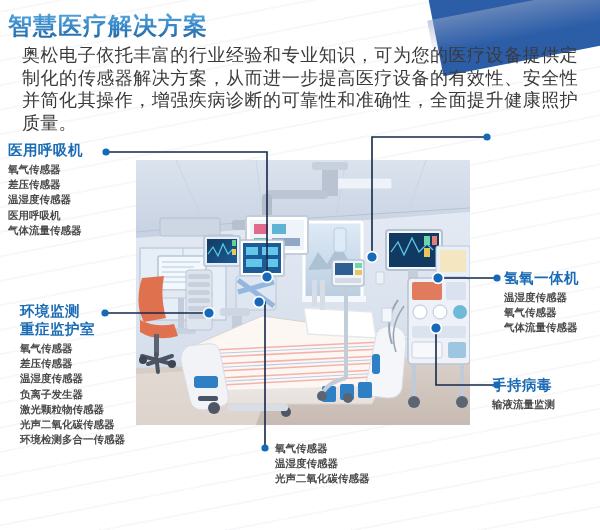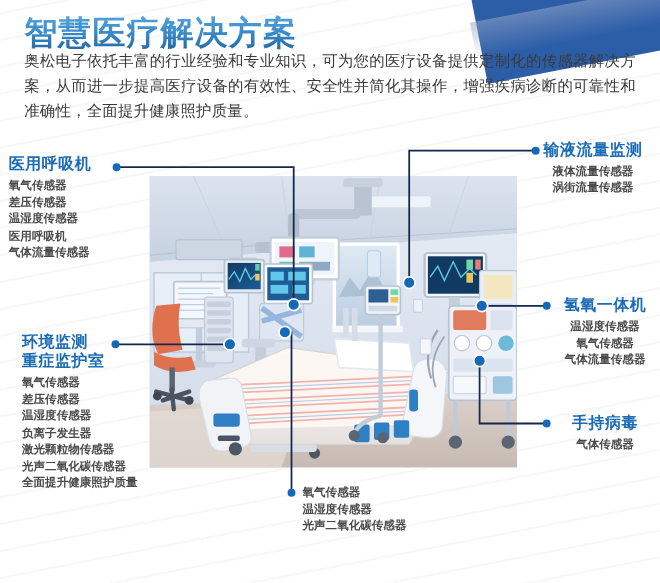--- a/index.html
+++ b/index.html
@@ -40,34 +40,34 @@
     position:absolute;
     top:-18px; right:-30px;
     width:200px; height:34px;
     background:linear-gradient(to bottom,rgba(150,165,200,0.55),rgba(255,255,255,0));
     transform:rotate(-11deg);
     transform-origin:100% 100%;
   }
 
   
   #header-title {
-    position:absolute; left:22px; top:10px;
-    font-size:30px; font-weight:bold;
+    position:absolute; left:8px; top:10px;
+    font-size:24px; font-weight:bold;
     letter-spacing:1px;
     background:linear-gradient(to bottom,#5aa8dd 0%,#3b8ccb 45%,#1c5f9e 100%);
     -webkit-background-clip:text;
     background-clip:text;
     color:transparent;
     -webkit-text-fill-color:transparent;
     white-space:nowrap;
   }
   #header-desc {
     position:absolute; left:22px; top:44px;
     width:556px;
-    font-size:14px;
+    font-size:18px;
     line-height:22.5px;
     color:#3a3a3a;
     text-align:justify;
     letter-spacing:0.2px;
   }
 
   
   #photo {
     position:absolute;
     left:136px; top:160px;
@@ -90,21 +90,21 @@
     white-space:nowrap;
   }
   .callout-list { margin-top:3px; }
   .callout-list div {
     color:#4a4a4a;
     font-size:10.5px;
     line-height:15.2px;
     white-space:nowrap;
     font-weight:bold;
   }
-  .align-right { text-align:center; }
+  .align-right { text-align:left; }
   .align-center { text-align:center; }
 </style>
 </head>
 <body>
 
 <div id="root">
 
   <div id="bg-texture"></div>
   <div id="corner-wedge"></div>
   <div id="corner-wedge-soft"></div>
@@ -349,51 +349,42 @@
       <div>环境监测</div>
       <div>重症监护室</div>
     </div>
     <div class="callout-list">
       <div>氧气传感器</div>
       <div>差压传感器</div>
       <div>温湿度传感器</div>
       <div>负离子发生器</div>
       <div>激光颗粒物传感器</div>
       <div>光声二氧化碳传感器</div>
-      <div>全面提升健康照护质量</div>
-    </div>
-  </div>
-
-  <div class="callout" style="left:494px; top:128px;">
-    <div class="callout-title">
-      <div>输液流量监测</div>
-    </div>
-    <div class="callout-list align-center">
-      <div>液体流量传感器</div>
-      <div>涡街流量传感器</div>
-    </div>
-  </div>
+      <div>环境检测多合一传感器</div>
+    </div>
+  </div>
+
 
   <div class="callout" style="left:504px; top:269px; width:92px;">
     <div class="callout-title align-right">
       <div>氢氧一体机</div>
     </div>
     <div class="callout-list align-right">
       <div>温湿度传感器</div>
       <div>氧气传感器</div>
       <div>气体流量传感器</div>
     </div>
   </div>
 
-  <div class="callout" style="left:504px; top:376px; width:92px;">
+  <div class="callout" style="left:492px; top:376px; width:92px;">
     <div class="callout-title align-right">
       <div>手持病毒</div>
     </div>
     <div class="callout-list align-right">
-      <div>气体传感器</div>
+      <div>输液流量监测</div>
     </div>
   </div>
 
   <div class="callout" style="left:275px; top:438px;">
     <div class="callout-list">
       <div>氧气传感器</div>
       <div>温湿度传感器</div>
       <div>光声二氧化碳传感器</div>
     </div>
   </div>

